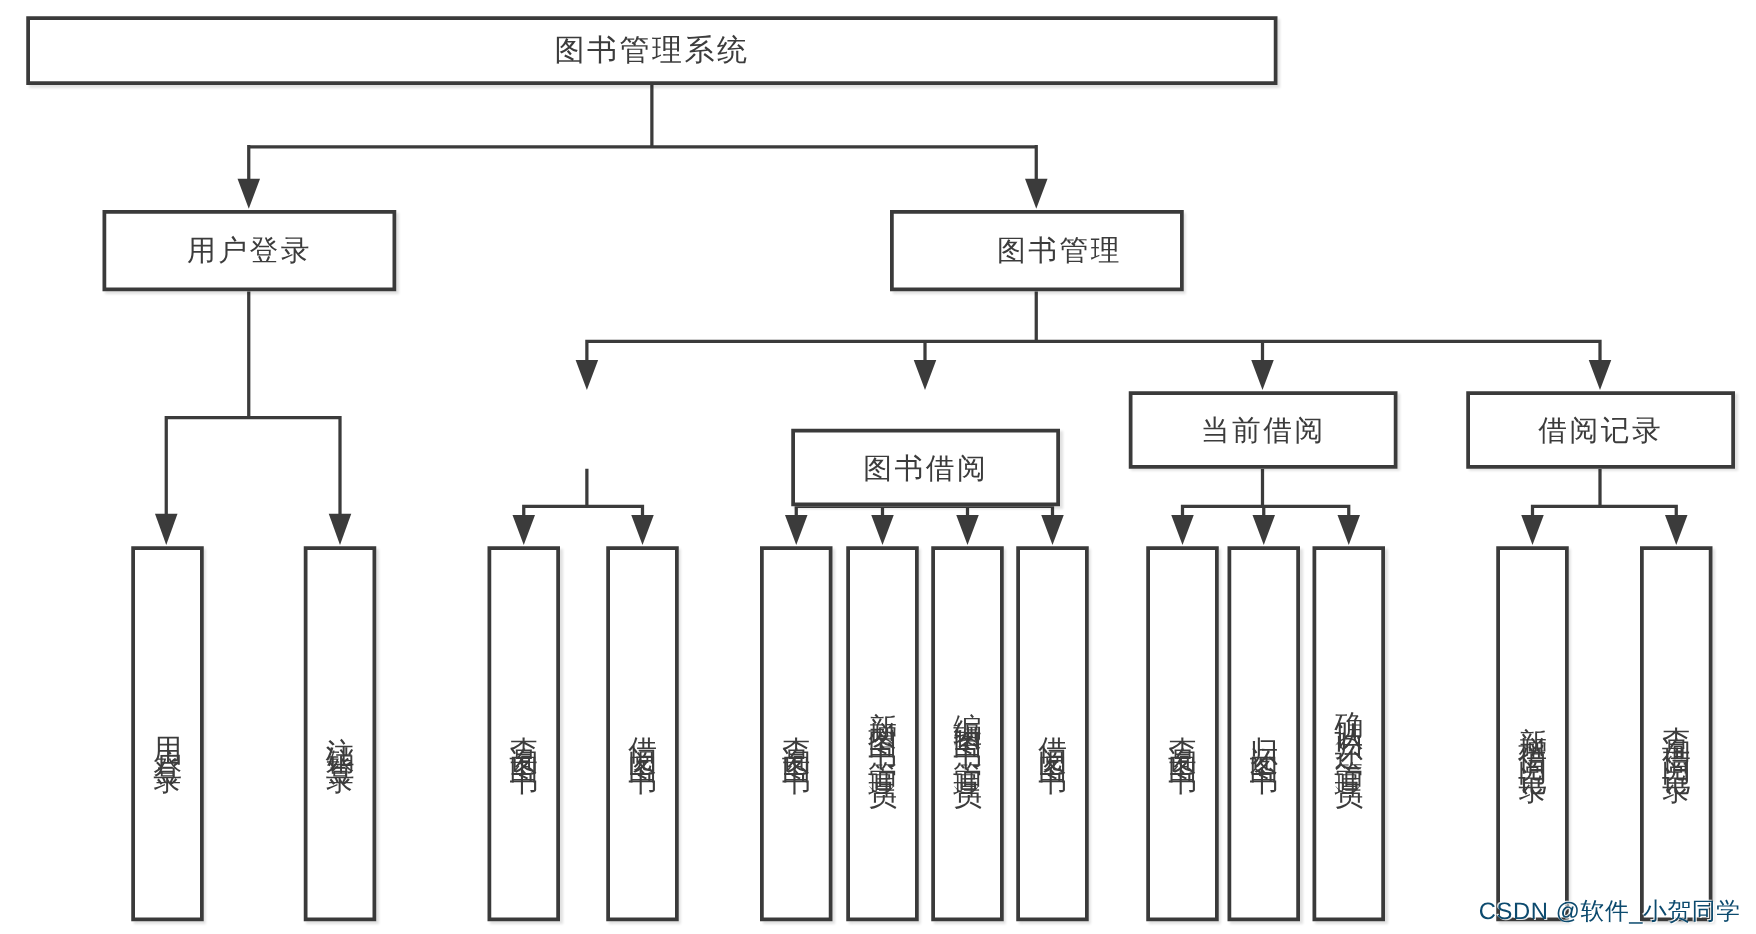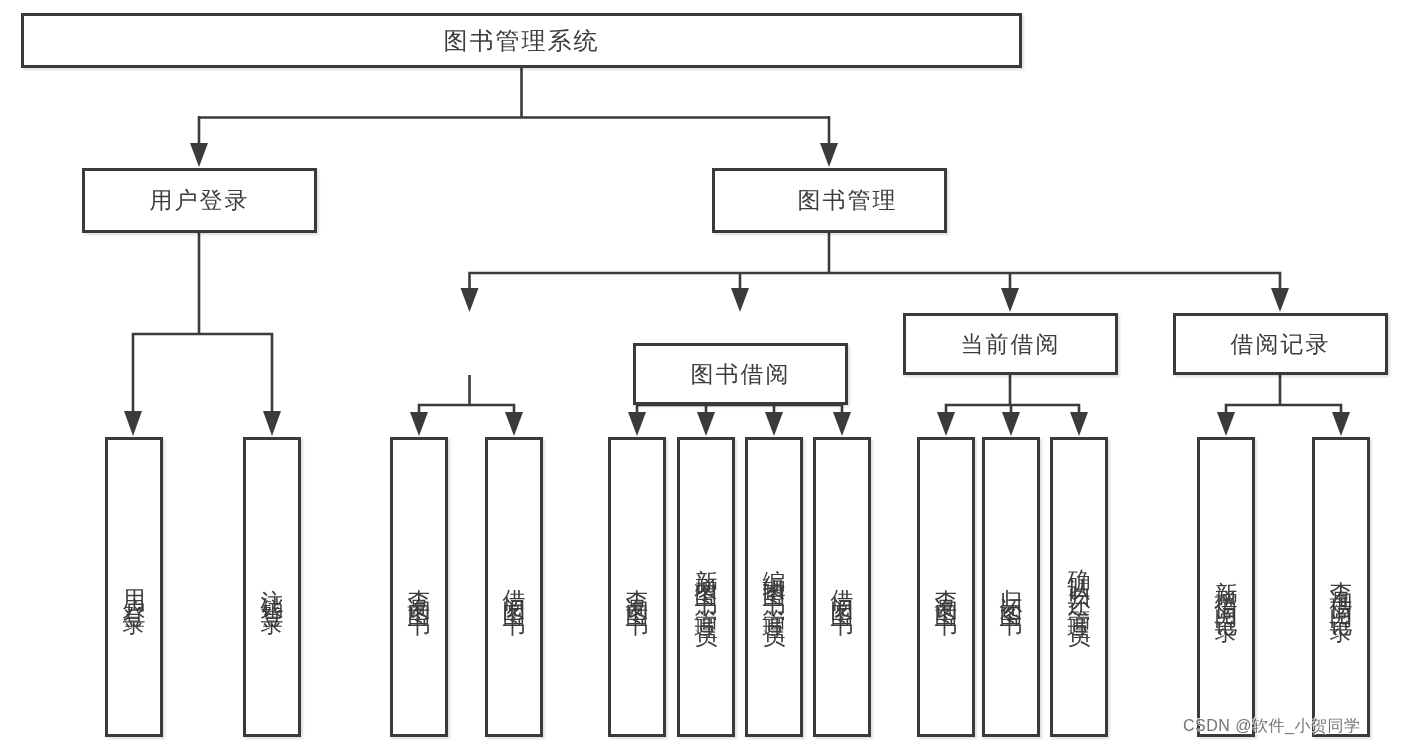--- a/index.html
+++ b/index.html
@@ -14,21 +14,21 @@
     box-shadow:2px 2px 2px rgba(0,0,0,0.12);
   }
   .node.h span{font-size:23px;letter-spacing:2px;line-height:1;white-space:nowrap;}
   .node.root span{font-size:24px;}
   .node.v span{
     writing-mode:vertical-rl;text-orientation:mixed;
     font-size:23px;letter-spacing:8px;line-height:1;
   }
   .watermark{
     position:absolute;left:1183px;top:716px;z-index:5;
-    font-size:16px;color:#737373;letter-spacing:0.5px;white-space:nowrap;
+    font-size:19px;color:#0c4a6e;letter-spacing:0.5px;white-space:nowrap;
     text-shadow:1px 1px 0 rgba(255,255,255,.85), -1px -1px 0 rgba(255,255,255,.85);
   }
 </style>
 </head>
 <body>
 
 <div class="canvas">
 
   <svg class="lines" viewBox="0 0 1405 747" fill="none" stroke="#3b3b3b" stroke-width="2.6">
     <g>

